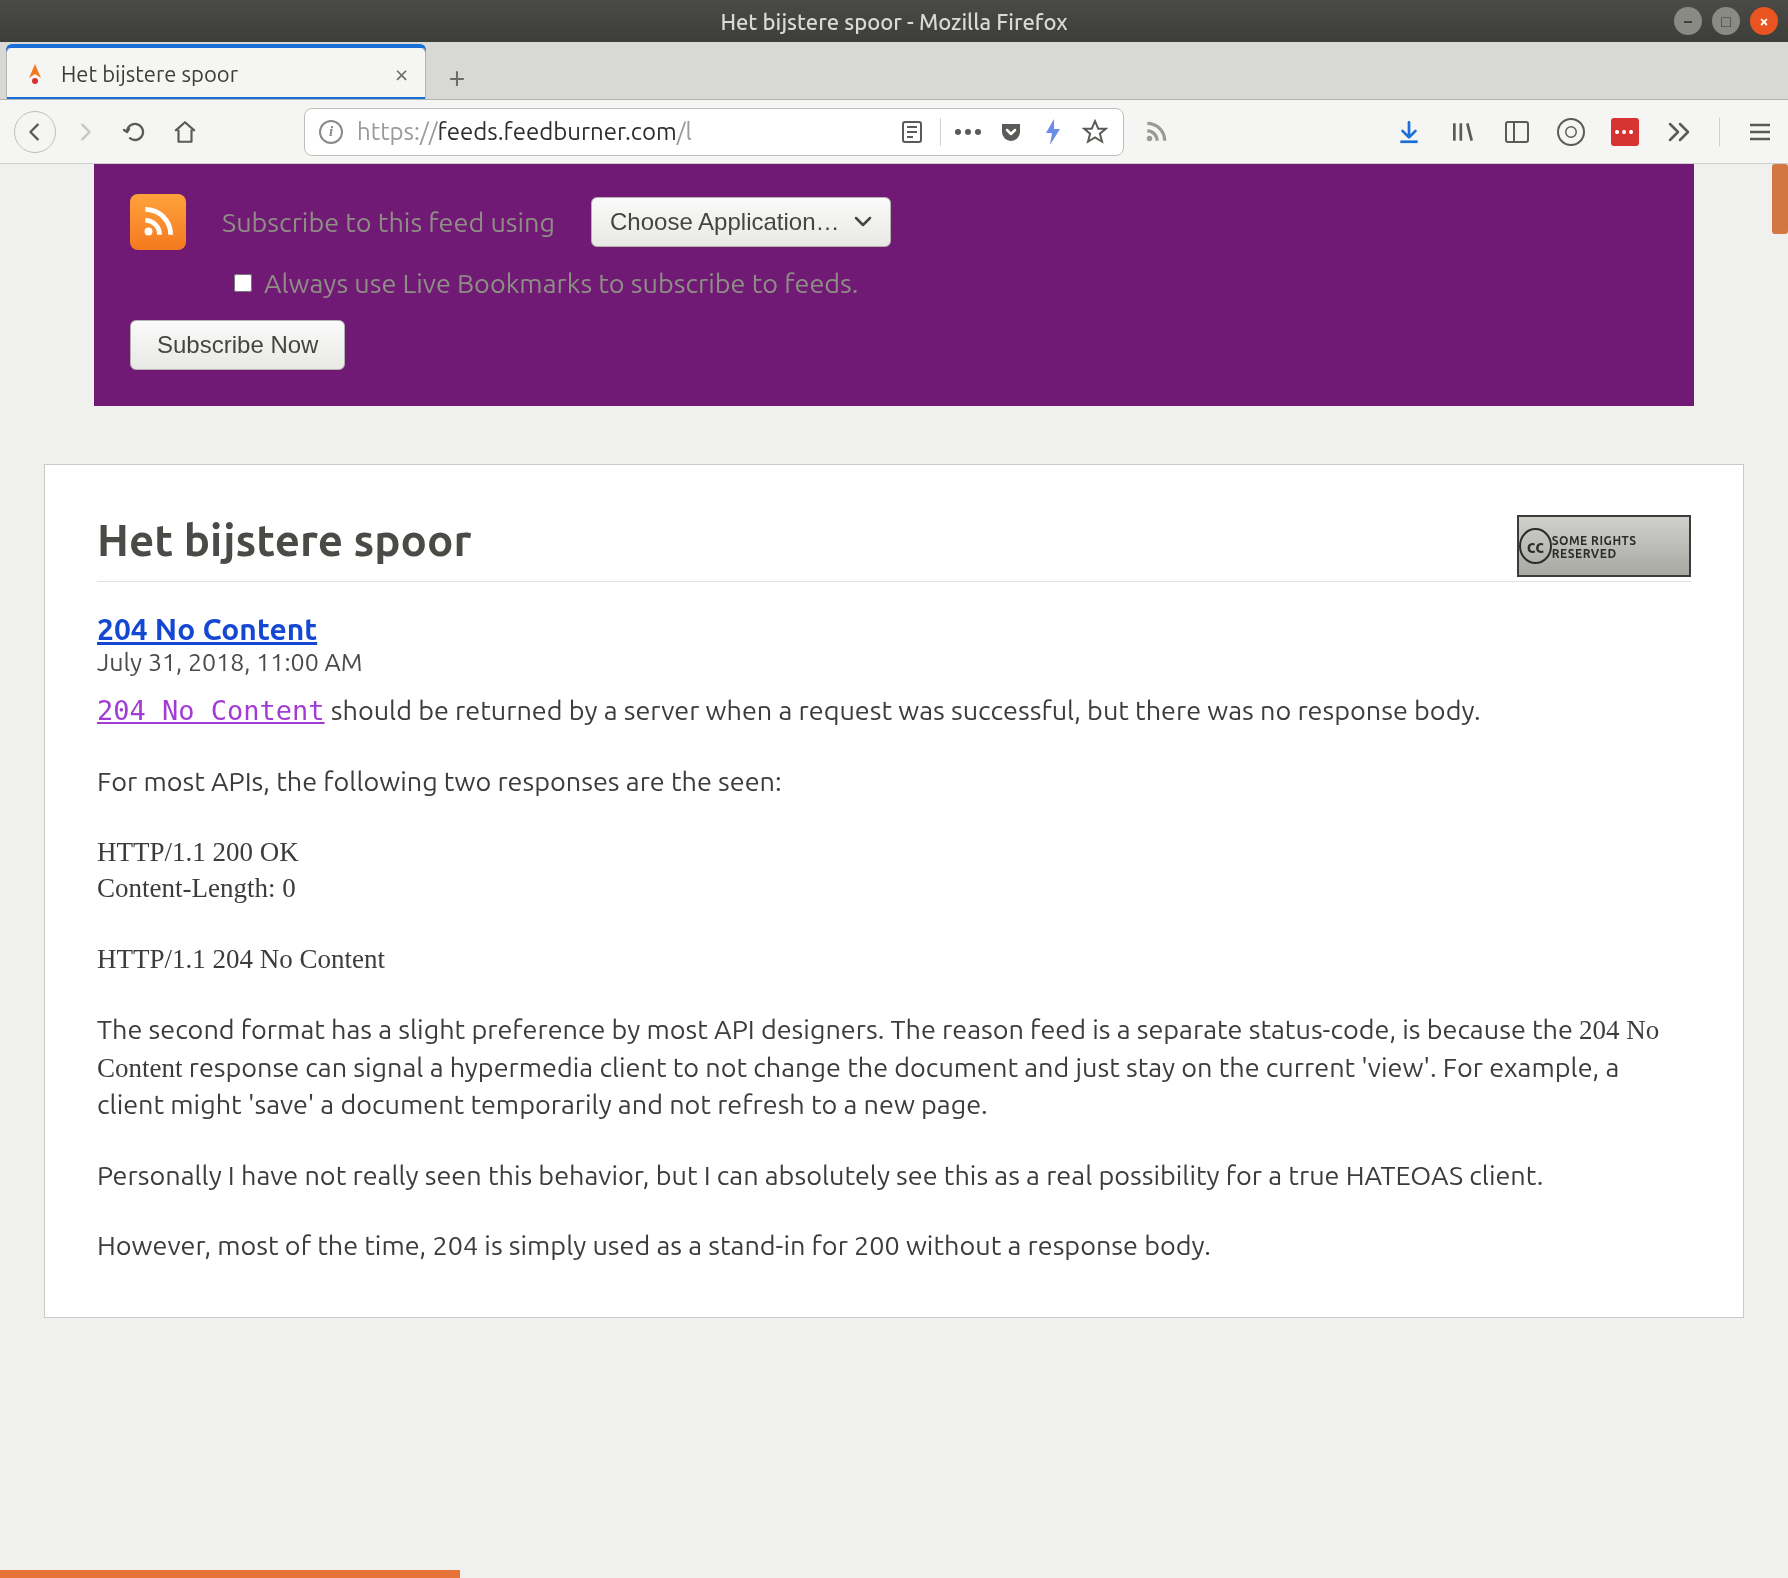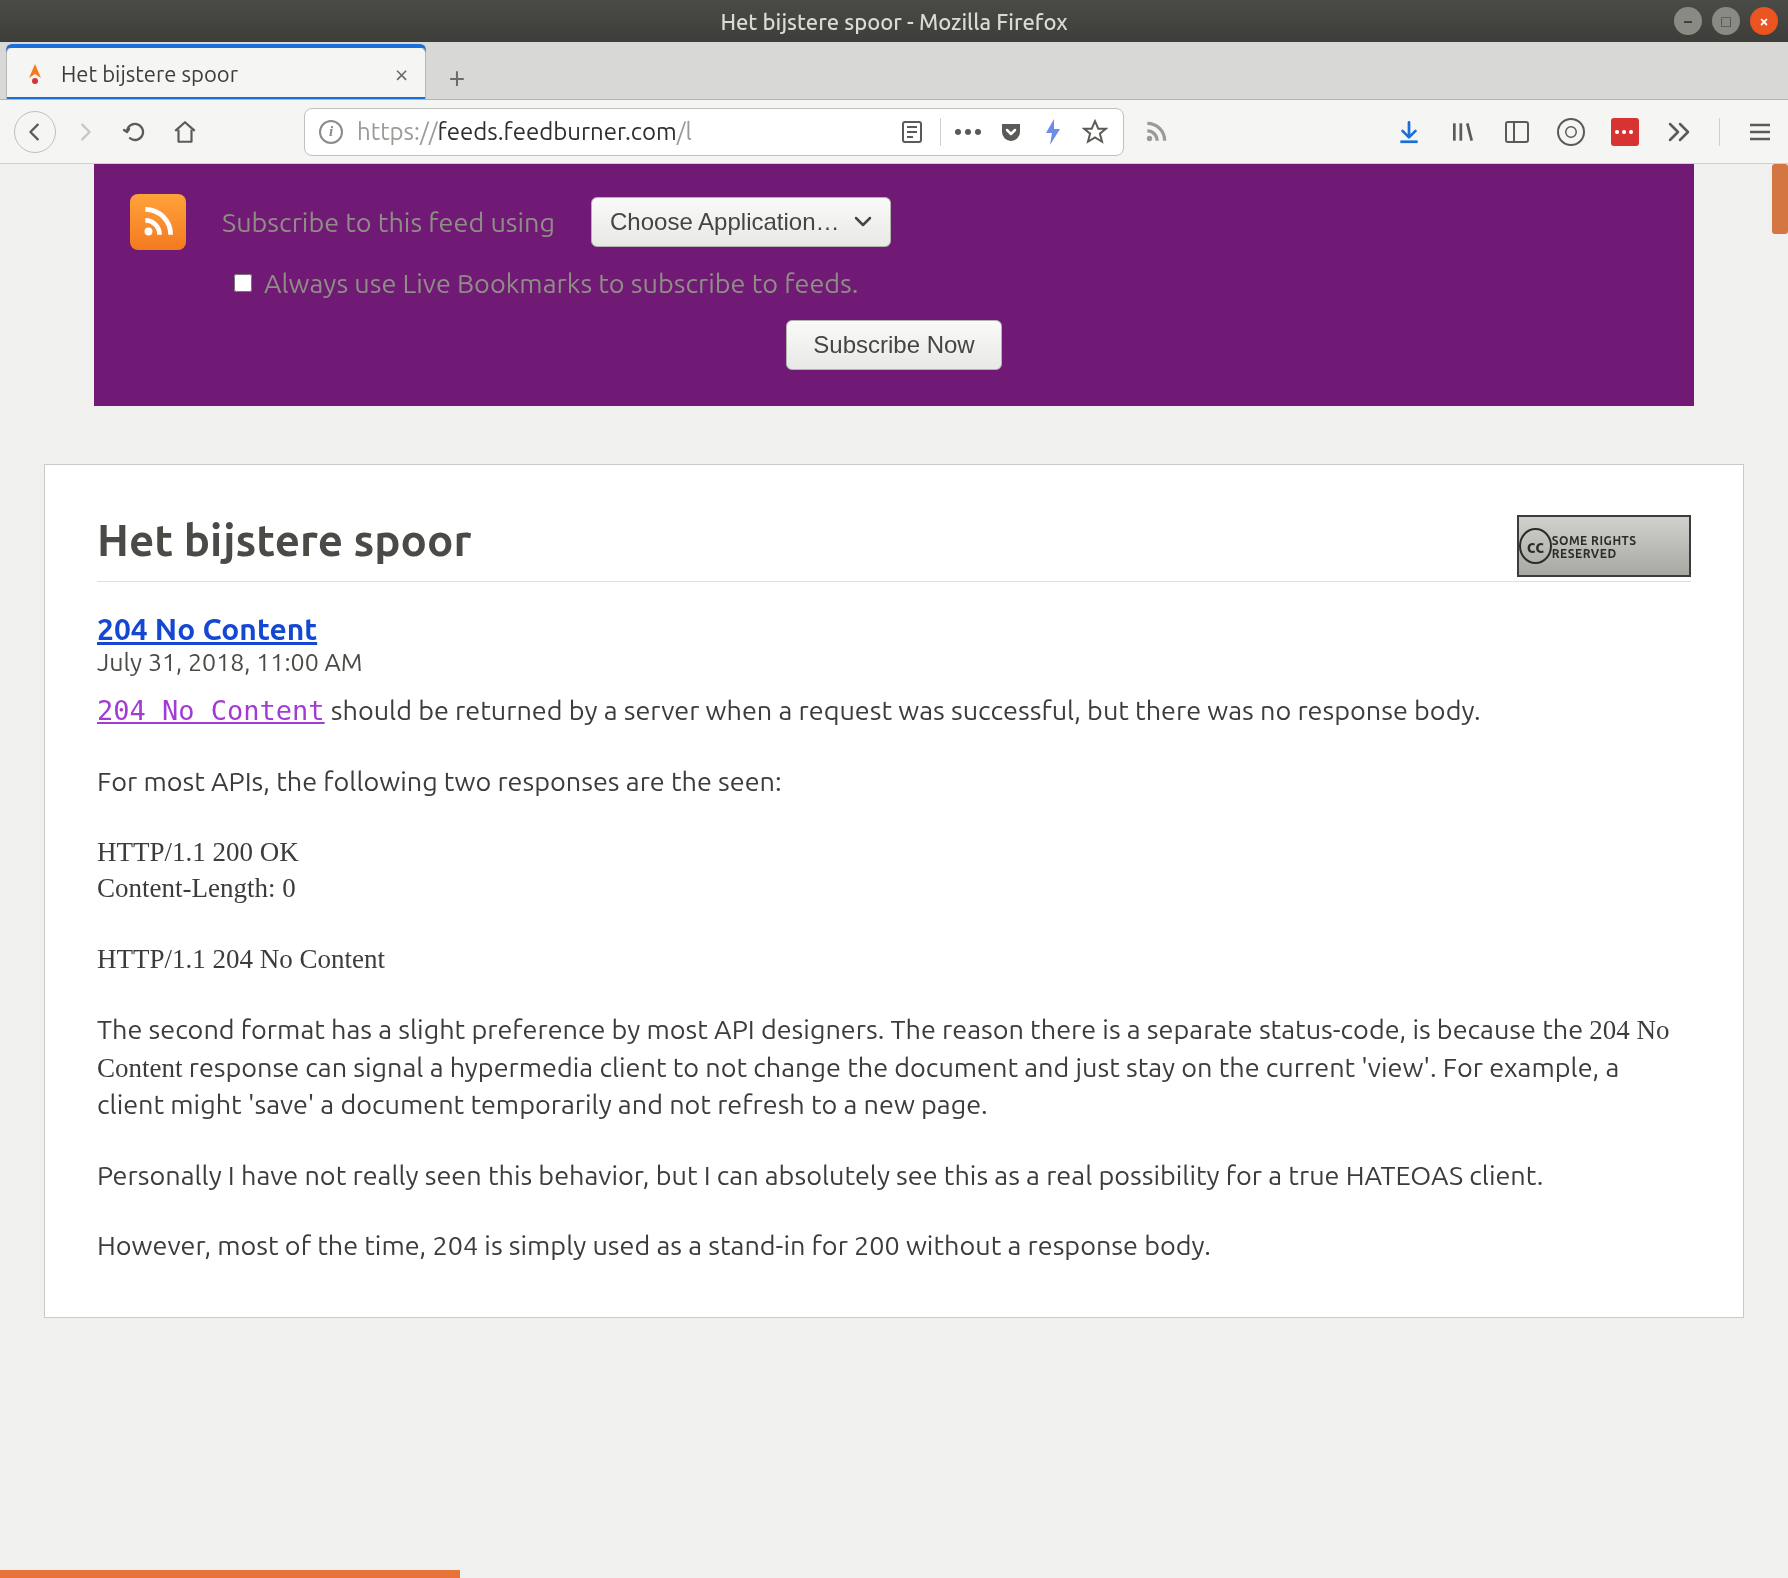--- a/index.html
+++ b/index.html
@@ -44,21 +44,21 @@
 .scrollbar { position: absolute; right: 0; top: 0; width: 16px; height: 70px; background: #d37641; border-radius: 3px; }
 .orange-line { position: absolute; bottom: 0; left: 0; width: 460px; height: 8px; background: #e87338; }
 
 
 .feedbox { margin: 0 94px; background: #701a75; border-top: none; padding: 30px 36px 36px 36px; }
 .feedrow1 { display: flex; align-items: center; gap: 36px; }
 .rss-ico { width: 56px; height: 56px; background: linear-gradient(to bottom, #ffa23c, #f47a1f); border-radius: 8px; display:flex; align-items:center; justify-content:center; }
 .subscribe-label { font-size: 27px; color: #8e8e84; }
 .choose-btn { height: 50px; padding: 8px 18px; background: linear-gradient(to bottom, #fafafa, #e8e8e5); border: 1px solid #b3b3ae; border-radius: 6px; font-size: 24px; color: #454543; display: flex; align-items: center; gap: 14px; cursor: pointer; }
 .feedrow2 { margin-top: 18px; margin-left: 104px; display: flex; align-items: center; gap: 12px; font-size: 27px; color: #8e8e84; }
-.feedrow3 { margin-top: 22px; display: flex; justify-content: center; }
+.feedrow3 { margin-top: 22px; display: flex; }
 .subscribe-now { height: 50px; padding: 0 26px; background: linear-gradient(to bottom, #fafafa, #e8e8e5); border: 1px solid #b3b3ae; border-radius: 6px; font-size: 24px; color: #454543; cursor: pointer; }
 
 
 .card { margin: 58px 44px 0 44px; background: #fff; border: 1px solid #c9c9c6; padding: 50px 52px 20px 52px; }
 .card-header { display: flex; align-items: flex-start; justify-content: space-between; border-bottom: 1px solid #e0e0dd; padding-bottom: 4px; }
 .feed-title { font-size: 44px; font-weight: bold; color: #4a4a46; }
 .cc-badge { width: 174px; height: 62px; border: 2px solid #3c3c3a; background: linear-gradient(to bottom, #d0d0cd, #a8a8a3); display:flex; align-items:center; justify-content:center; }
 .cc-circle { width: 36px; height: 36px; border: 2.5px solid #2b2b29; border-radius: 50%; display:flex; align-items:center; justify-content:center; font-size: 18px; font-weight: bold; color:#2b2b29; }
 .cc-text { font-size: 12px; font-weight: bold; color:#2b2b29; letter-spacing: 0.5px; margin-top:1px;}
 
@@ -250,21 +250,21 @@
       <p>
         <a href="#" class="inline">204 No Content</a><span> should be returned by a server when a request was successful, but there was no response body.</span>
       </p>
       <p>For most APIs, the following two responses are the seen:</p>
       <p class="mono">
         <span>HTTP/1.1 200 OK</span><br>
         <span>Content-Length: 0</span>
       </p>
       <p class="mono">HTTP/1.1 204 No Content</p>
       <p>
-        <span>The second format has a slight preference by most API designers. The reason there is a separate status-code, is because the </span><span class="mono">204 No Content</span><span> response can signal a hypermedia client to not change the document and just stay on the current 'view'. For example, a client might 'save' a document temporarily and not refresh to a new page.</span>
+        <span>The second format has a slight preference by most API designers. The reason feed is a separate status-code, is because the </span><span class="mono">204 No Content</span><span> response can signal a hypermedia client to not change the document and just stay on the current 'view'. For example, a client might 'save' a document temporarily and not refresh to a new page.</span>
       </p>
       <p>Personally I have not really seen this behavior, but I can absolutely see this as a real possibility for a true HATEOAS client.</p>
       <p>However, most of the time, 204 is simply used as a stand-in for 200 without a response body.</p>
     </div>
   </div>
 
   <div class="orange-line"></div>
 </div>
 
 </body></html>

